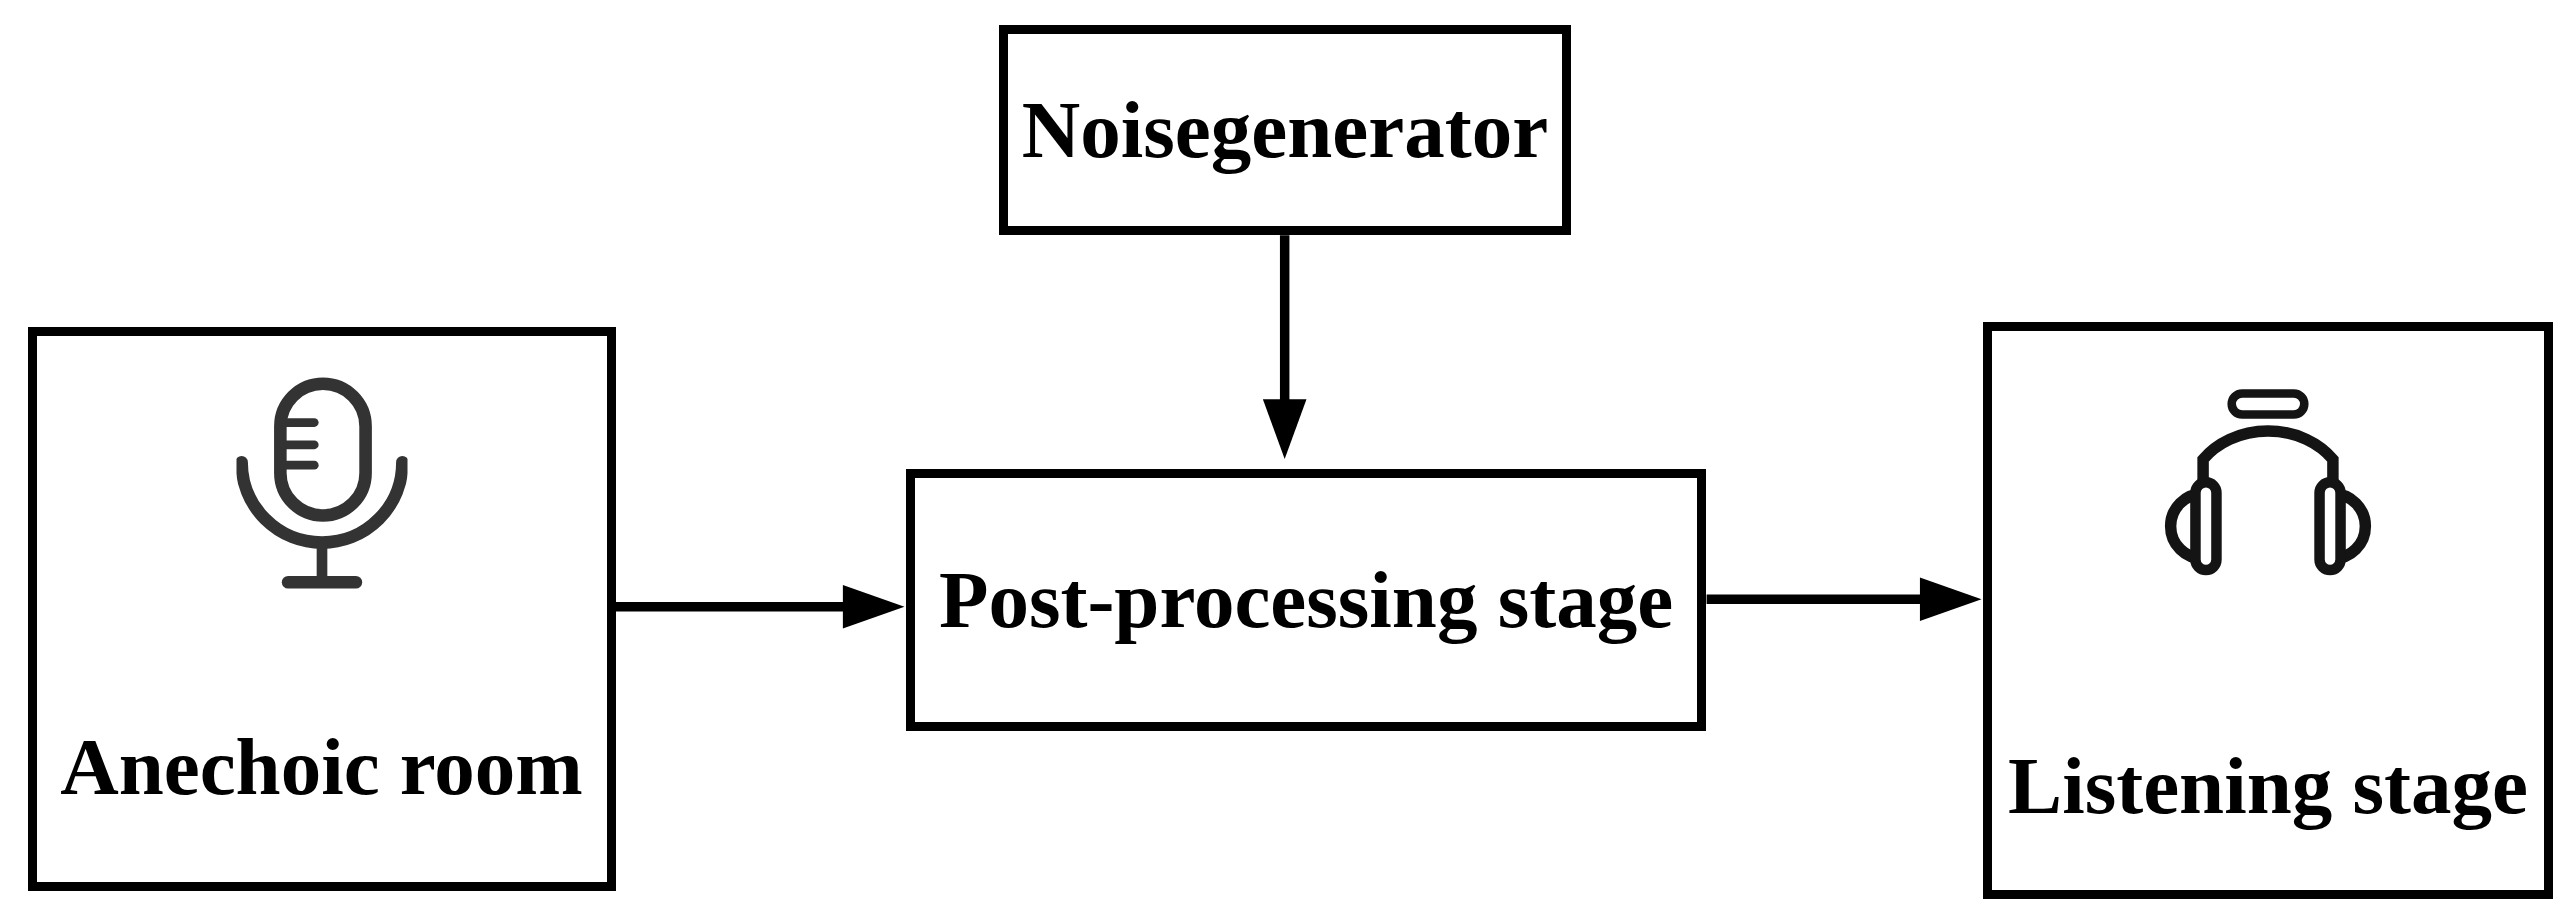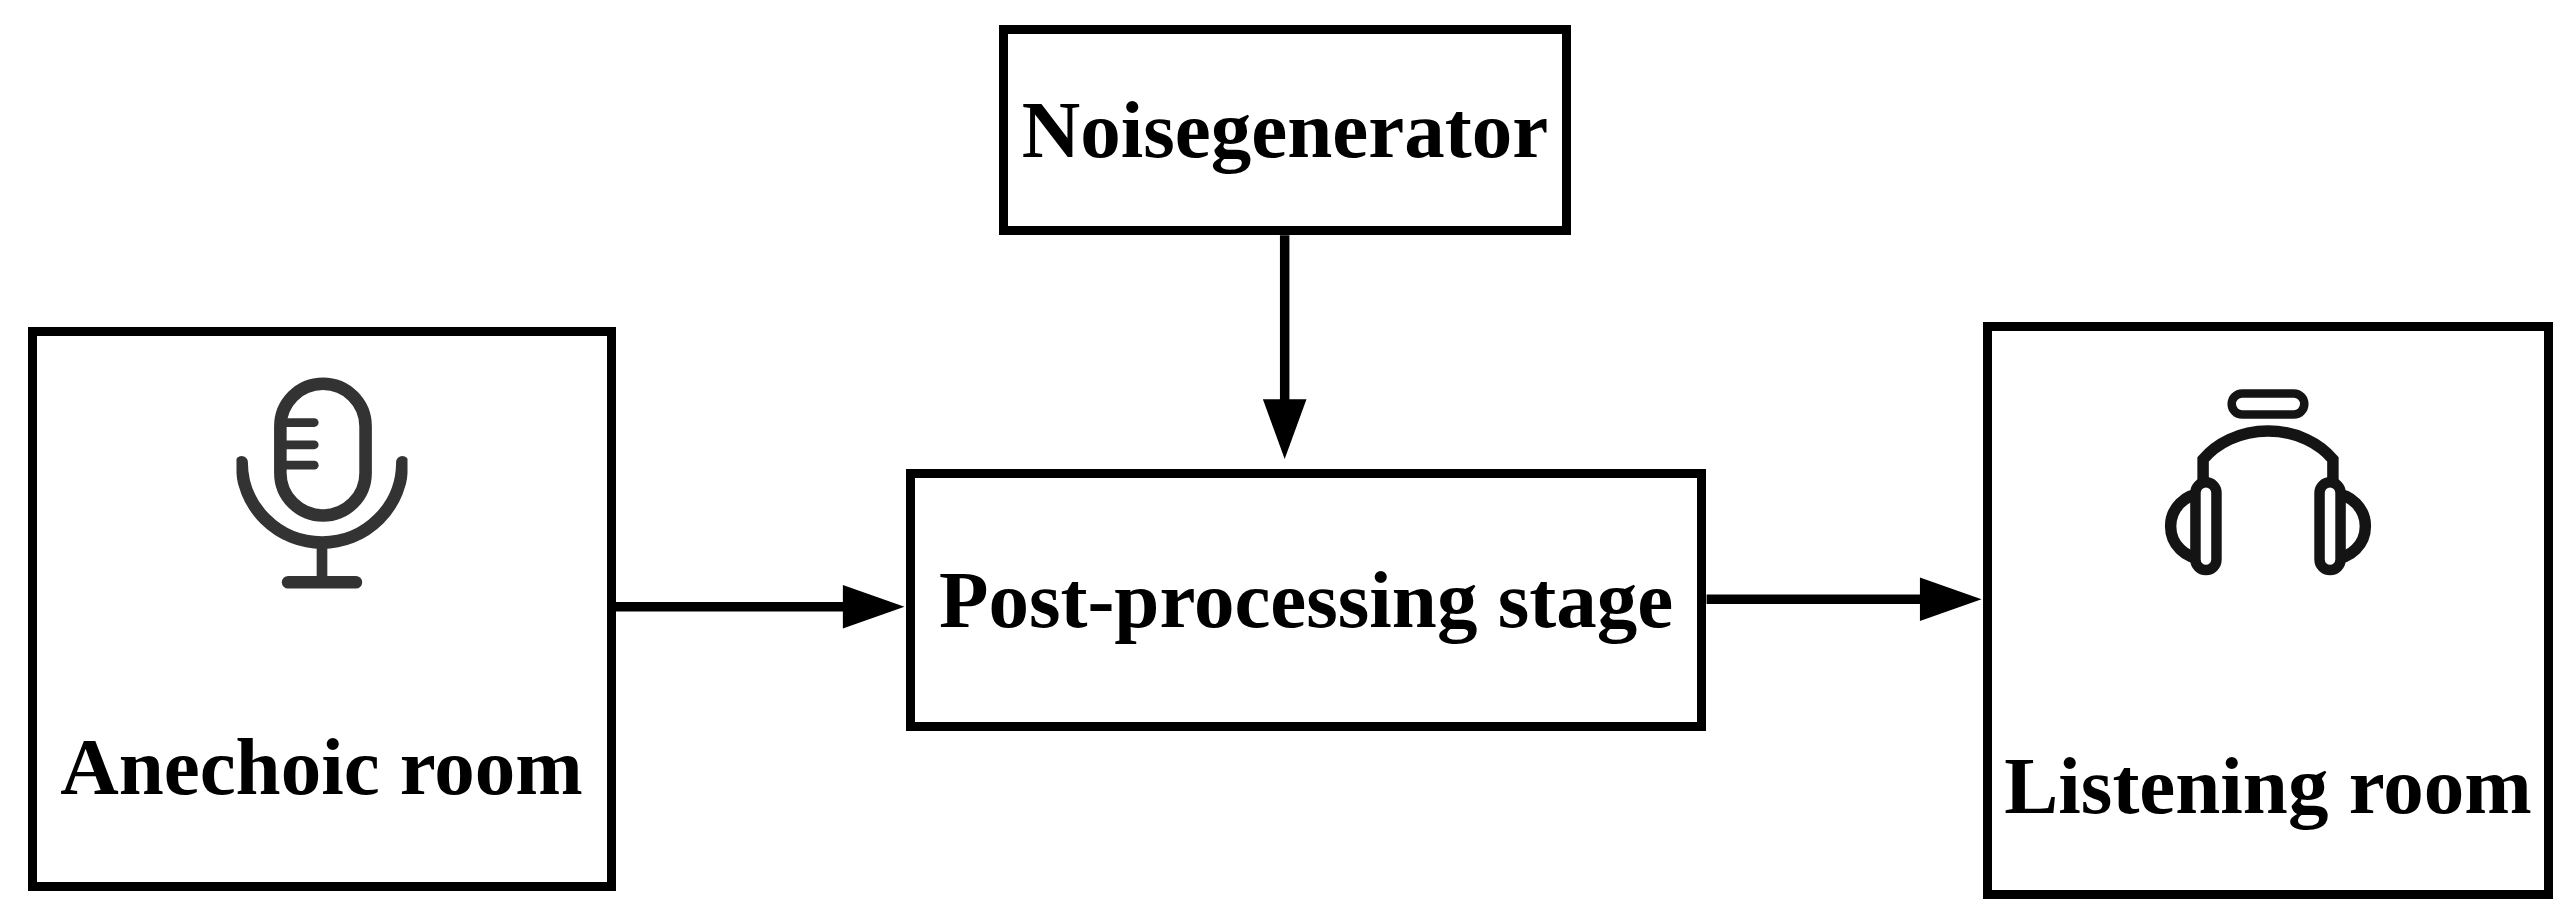--- a/index.html
+++ b/index.html
@@ -112,17 +112,17 @@
     <span class="icon-wrap icon-head">
       <svg width="210" height="201" viewBox="0 0 220 210" xmlns="http://www.w3.org/2000/svg" fill="none" stroke="#141414" stroke-linecap="round">
         <path d="M42 126 V86 A84 72 0 0 1 178 86 V126" stroke-width="12"></path>
         <rect x="72" y="17" width="76" height="22" rx="11" stroke-width="9"></rect>
         <path d="M42 122 A34 34 0 1 0 42 190" stroke-width="12"></path>
         <path d="M178 122 A34 34 0 1 1 178 190" stroke-width="12"></path>
         <rect x="34" y="110" width="22" height="92" rx="11" stroke-width="11" fill="#ffffff"></rect>
         <rect x="164" y="110" width="22" height="92" rx="11" stroke-width="11" fill="#ffffff"></rect>
       </svg>
     </span>
-    <div class="label label-listening">Listening room</div>
+    <div class="label label-listening">Listening stage</div>
   </div>
 
 </div>
 
 
 </body></html>

